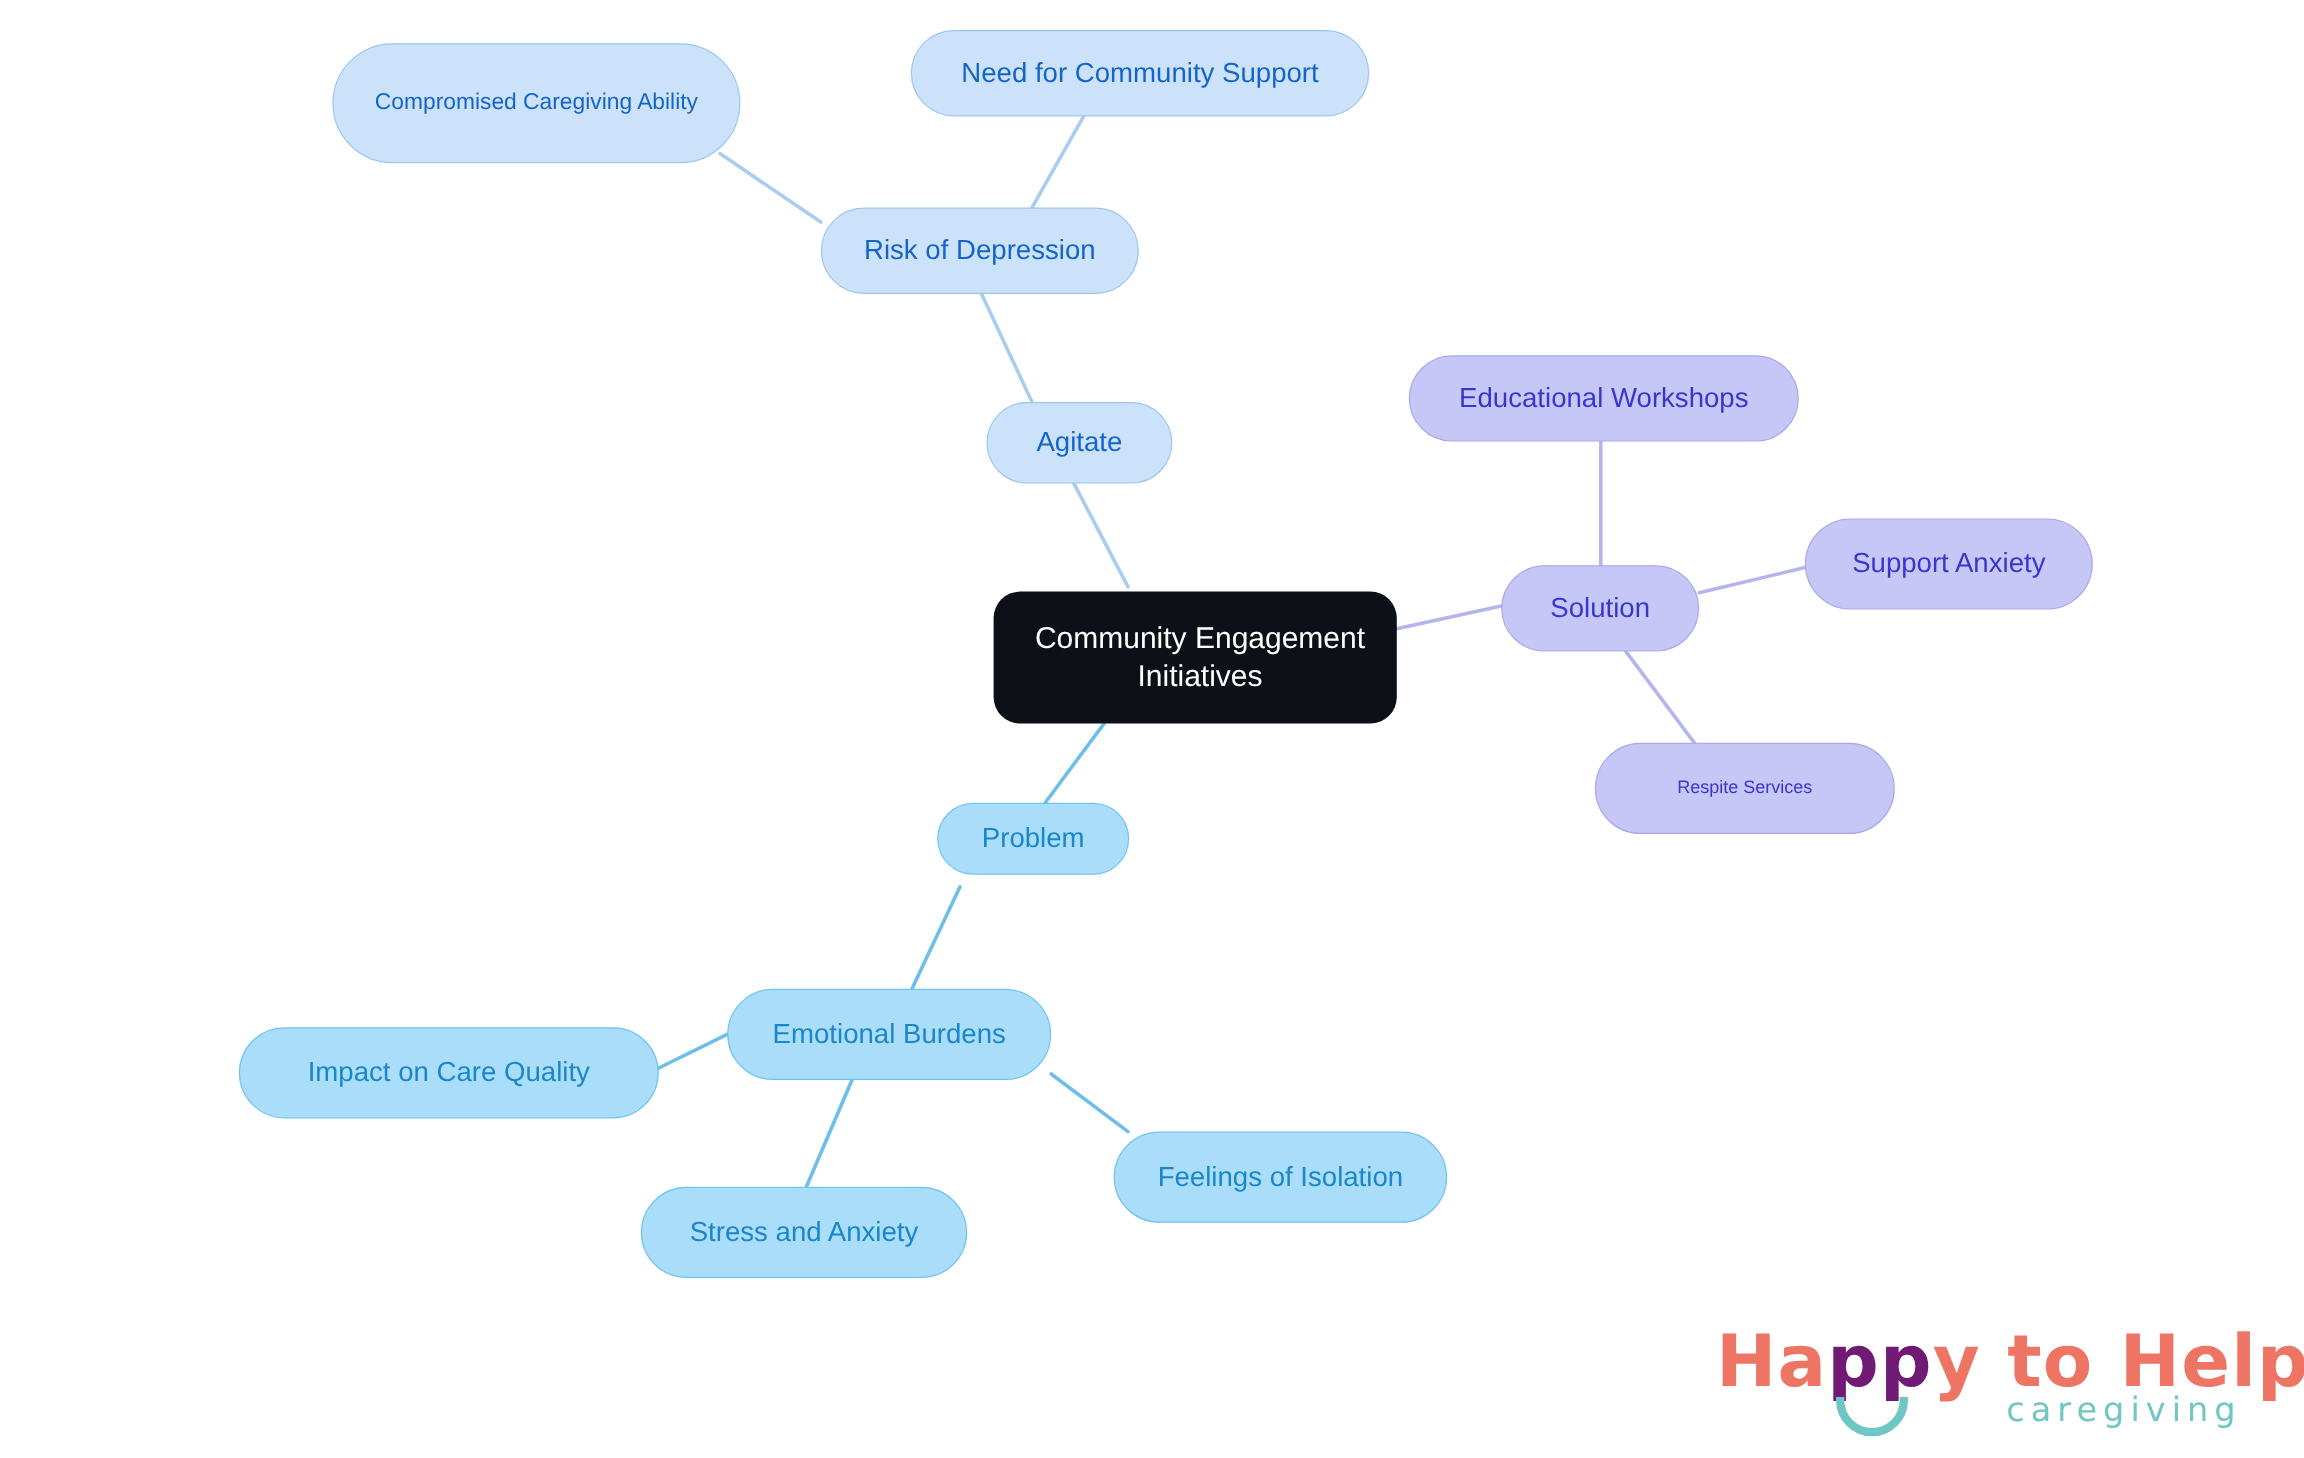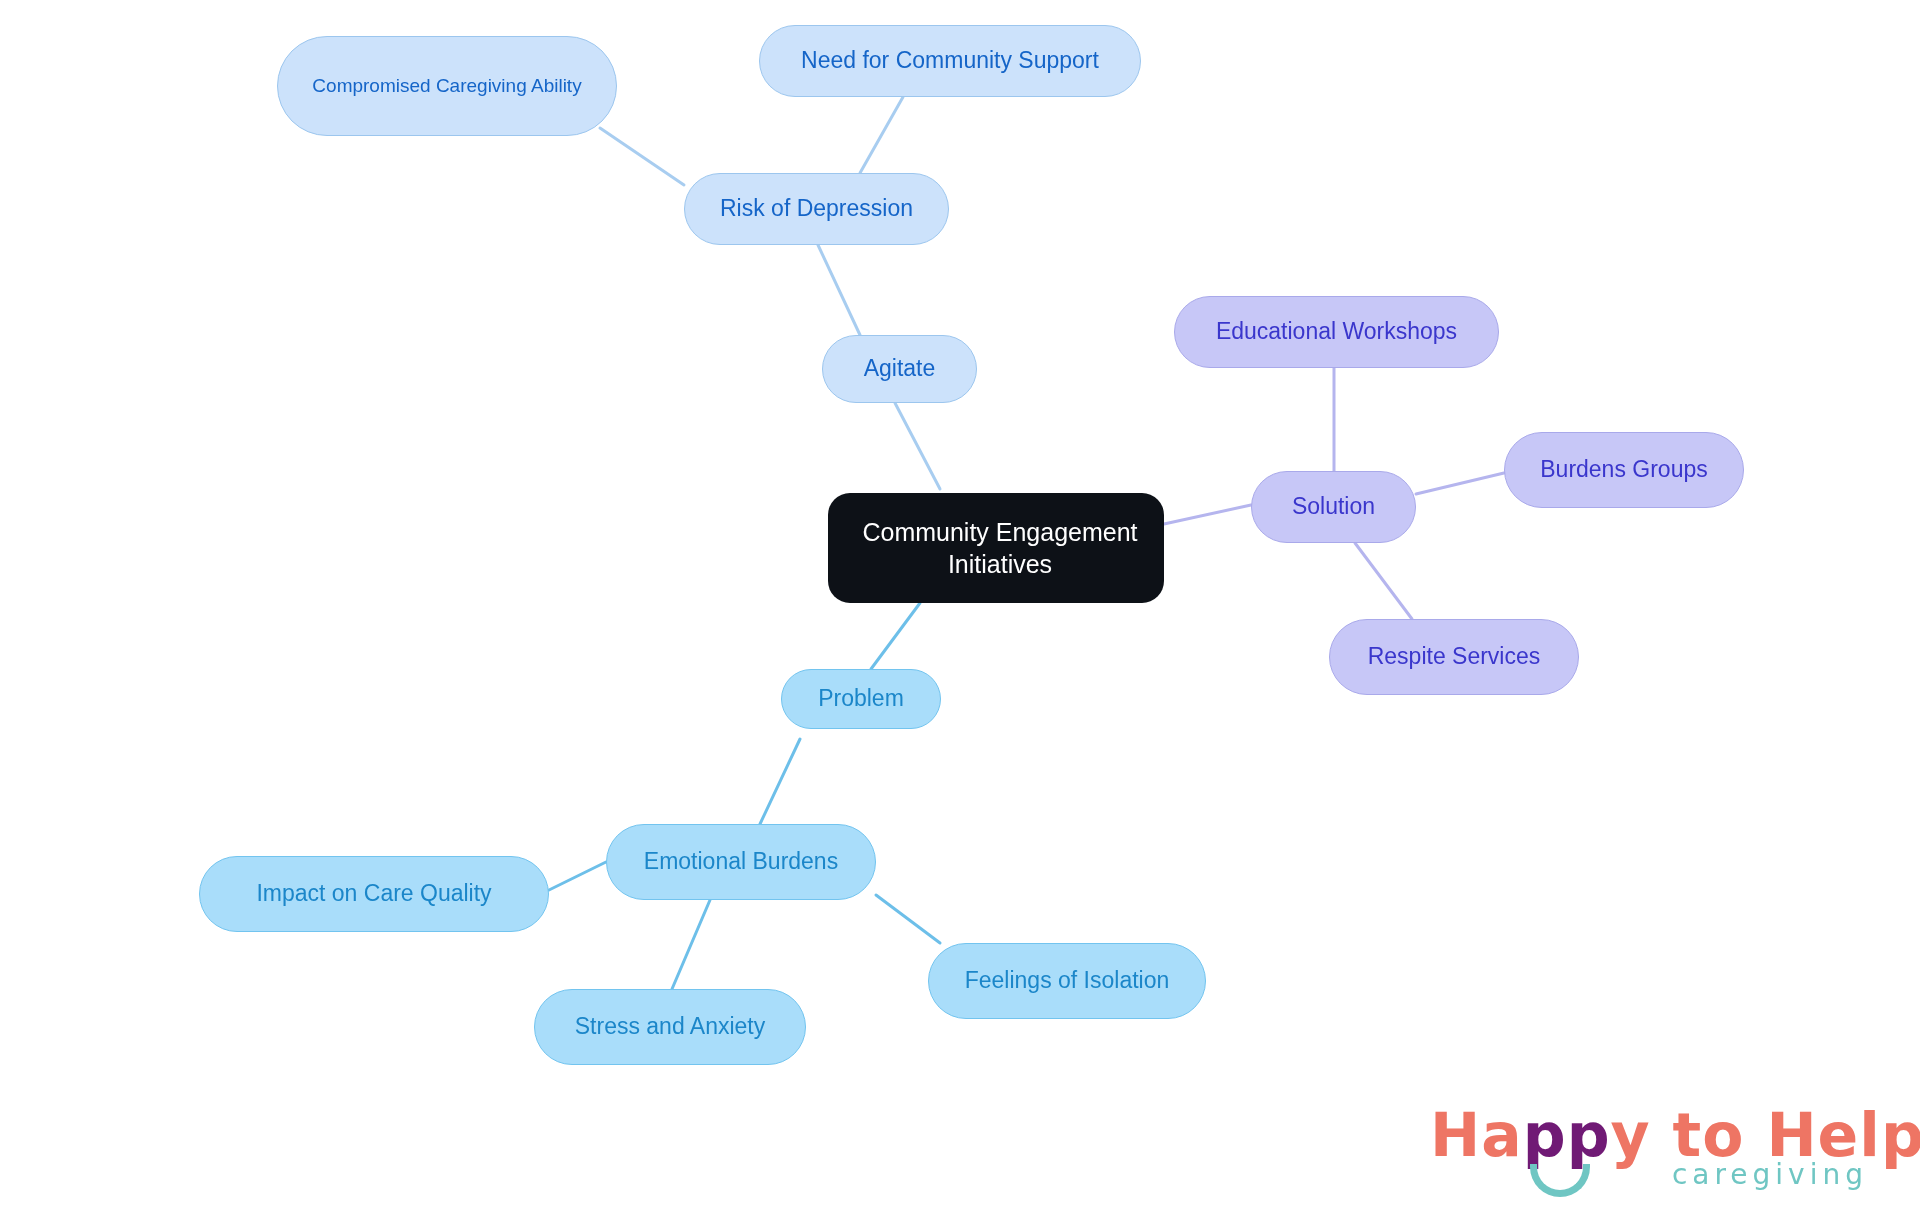--- a/index.html
+++ b/index.html
@@ -132,22 +132,22 @@
     </svg>
 
   <div id="node-layer">
       <div class="node c-root root" style="left: 828px; top: 493px; width: 336px; height: 110px; font-size: 25px;"><span>Community Engagement Initiatives</span></div>
       <div class="node c-blue" style="left: 822px; top: 335px; width: 155px; height: 68px; font-size: 23px;"><span>Agitate</span></div>
       <div class="node c-blue" style="left: 684px; top: 173px; width: 265px; height: 72px; font-size: 23px;"><span>Risk of Depression</span></div>
       <div class="node c-blue" style="left: 277px; top: 36px; width: 340px; height: 100px; font-size: 19px;"><span>Compromised Caregiving Ability</span></div>
       <div class="node c-blue" style="left: 759px; top: 25px; width: 382px; height: 72px; font-size: 23px;"><span>Need for Community Support</span></div>
       <div class="node c-purple" style="left: 1251px; top: 471px; width: 165px; height: 72px; font-size: 23px;"><span>Solution</span></div>
       <div class="node c-purple" style="left: 1174px; top: 296px; width: 325px; height: 72px; font-size: 23px;"><span>Educational Workshops</span></div>
-      <div class="node c-purple" style="left: 1504px; top: 432px; width: 240px; height: 76px; font-size: 23px;"><span>Burdens Groups</span></div>
-      <div class="node c-purple" style="left: 1329px; top: 619px; width: 250px; height: 76px; font-size: 23px;"><span>Respite Services</span></div>
+      <div class="node c-purple" style="left: 1504px; top: 432px; width: 240px; height: 76px; font-size: 23px;"><span>Support Anxiety</span></div>
+      <div class="node c-purple" style="left: 1329px; top: 619px; width: 250px; height: 76px; font-size: 15px;"><span>Respite Services</span></div>
       <div class="node c-cyan" style="left: 781px; top: 669px; width: 160px; height: 60px; font-size: 23px;"><span>Problem</span></div>
       <div class="node c-cyan" style="left: 606px; top: 824px; width: 270px; height: 76px; font-size: 23px;"><span>Emotional Burdens</span></div>
       <div class="node c-cyan" style="left: 199px; top: 856px; width: 350px; height: 76px; font-size: 23px;"><span>Impact on Care Quality</span></div>
       <div class="node c-cyan" style="left: 534px; top: 989px; width: 272px; height: 76px; font-size: 23px;"><span>Stress and Anxiety</span></div>
       <div class="node c-cyan" style="left: 928px; top: 943px; width: 278px; height: 76px; font-size: 23px; text-align: center;"><span>Feelings of Isolation</span></div>
     </div>
 
   <div id="logo">
     <div class="logo-main"><span>Ha</span><span class="logo-pp">pp</span><span>y to Help</span></div>
     <div class="logo-smile"></div>

